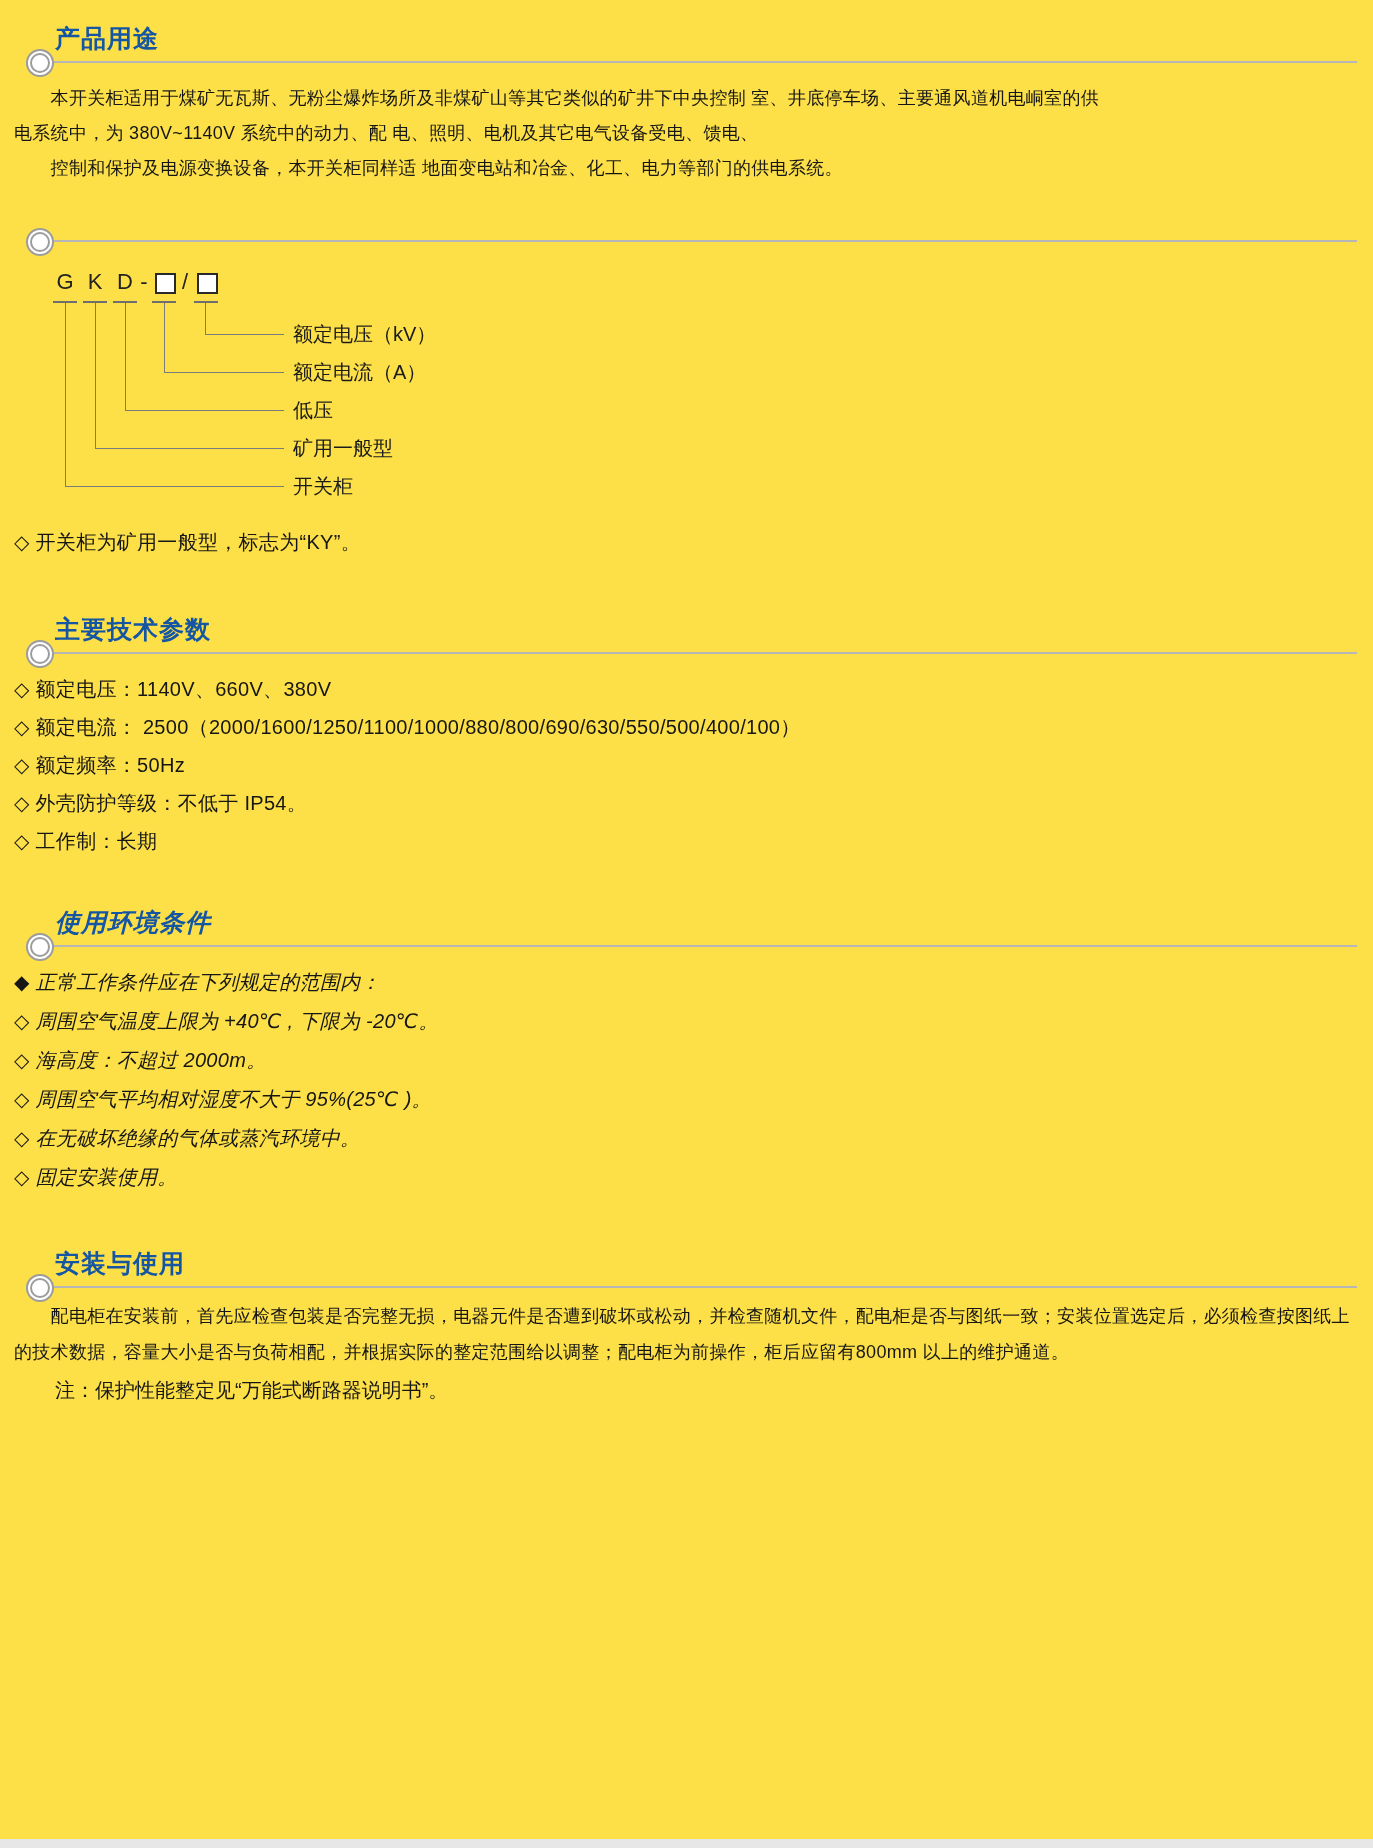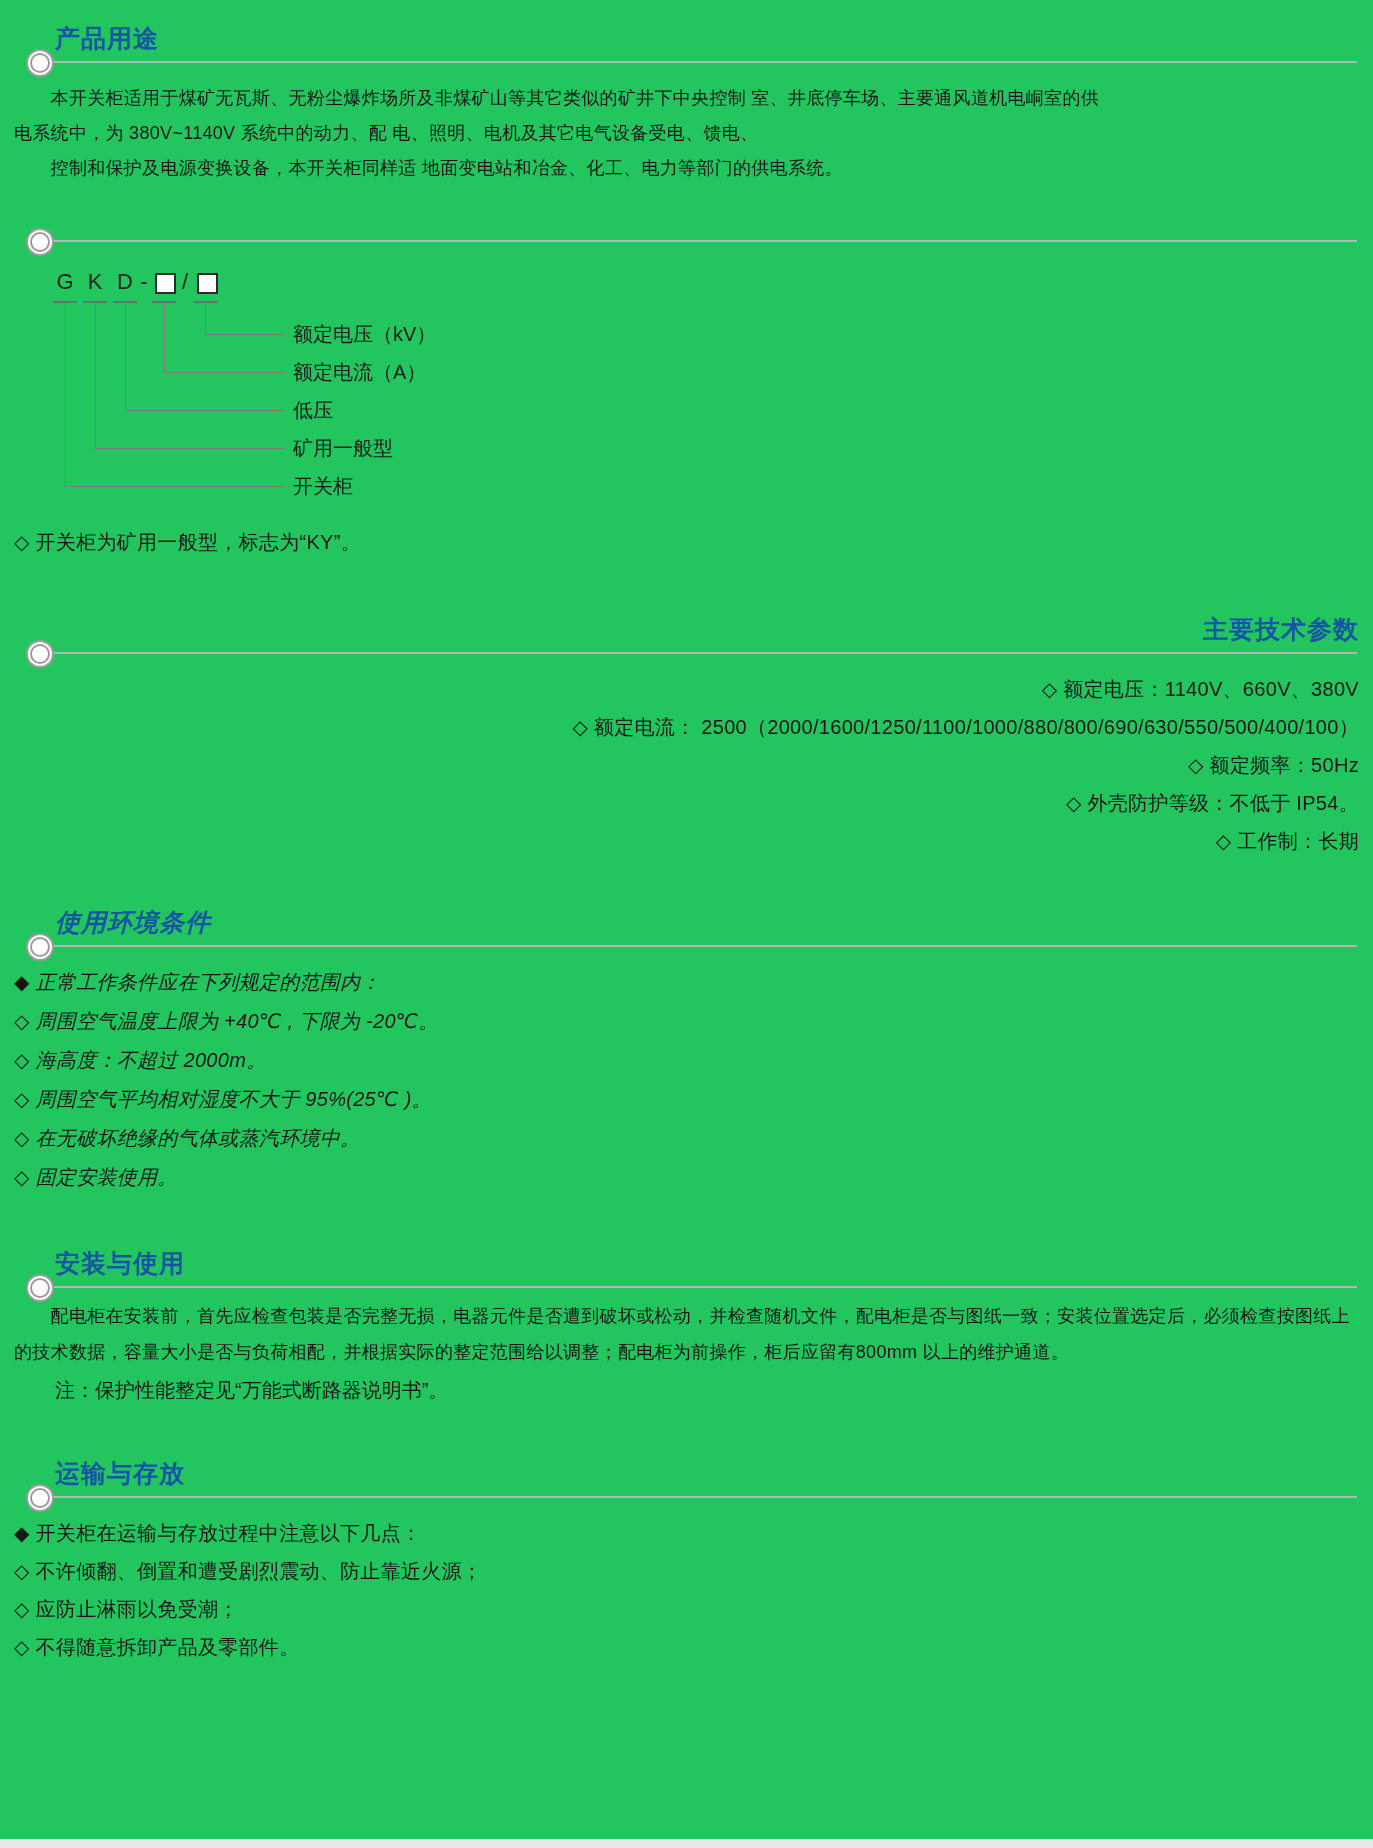--- a/index.html
+++ b/index.html
@@ -8,21 +8,21 @@
     background:#ffffff;
     font-family:"Liberation Sans","DejaVu Sans",sans-serif;
     color:#161616;
   }
   .page {
     position:relative;
     width:1373px; height:1848px;
     box-sizing:border-box;
     padding:22px 14px 0 14px;
     overflow:hidden;
-    background:#22c55e;
+    background:#fde047;
   }
   
   .sec-head { position:relative; margin-bottom:10px; }
   .sec-title {
     margin:0 0 0 41px;
     font-size:25px; font-weight:700;
     color:#1456a3; line-height:32px;
     letter-spacing:1px;
   }
   .sec-rule {
@@ -85,21 +85,21 @@
     border-left:1.5px solid #7b7b7b;
     border-bottom:1.5px solid #7b7b7b;
   }
   .mlabel {
     position:absolute; left:238px;
     font-size:20px; color:#1b1b1b; line-height:26px;
     white-space:nowrap;
   }
   
   .sec2 { margin-top:54px; }
-  .sec3 { margin-top:52px;text-align:right; }
+  .sec3 { margin-top:52px; }
   .sec4 { margin-top:46px;font-style:italic; }
   .sec5 { margin-top:50px; }
   .sec6 { margin-top:48px; }
   .footer-strip {
     position:absolute; left:0; right:0; bottom:0;
     height:9px; background:#e7e7e7;
   }
 </style>
 </head>
 <body>
@@ -196,29 +196,15 @@
     <div class="sec-head">
       <h2 class="sec-title">安装与使用</h2>
       <div class="sec-rule">
         <span class="sec-ring"></span>
       </div>
     </div>
     <p class="body-text install-text">　　配电柜在安装前，首先应检查包装是否完整无损，电器元件是否遭到破坏或松动，并检查随机文件，配电柜是否与图纸一致；安装位置选定后，必须检查按图纸上的技术数据，容量大小是否与负荷相配，并根据实际的整定范围给以调整；配电柜为前操作，柜后应留有800mm 以上的维护通道。</p>
     <p class="note-line">　　注：保护性能整定见“万能式断路器说明书”。</p>
   </section>
 
-  <section class="sec6">
-    <div class="sec-head">
-      <h2 class="sec-title">运输与存放</h2>
-      <div class="sec-rule">
-        <span class="sec-ring"></span>
-      </div>
-    </div>
-    <ul class="dlist list-gap">
-      <li>◆ 开关柜在运输与存放过程中注意以下几点：</li>
-      <li>◇ 不许倾翻、倒置和遭受剧烈震动、防止靠近火源；</li>
-      <li>◇ 应防止淋雨以免受潮；</li>
-      <li>◇ 不得随意拆卸产品及零部件。</li>
-    </ul>
-  </section>
 
   <div class="footer-strip"></div>
 </div>
 
 </body></html>

